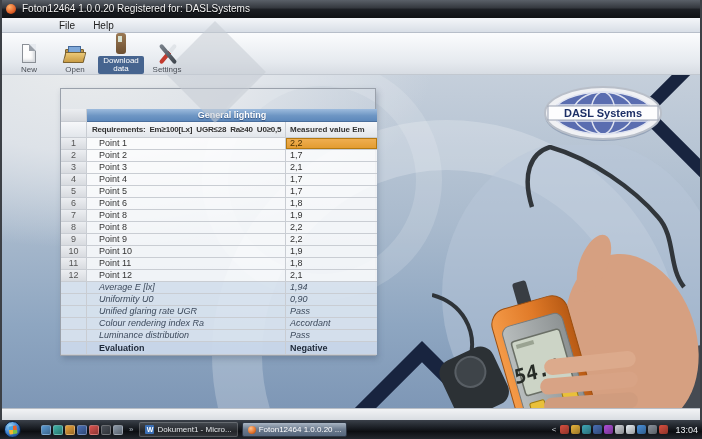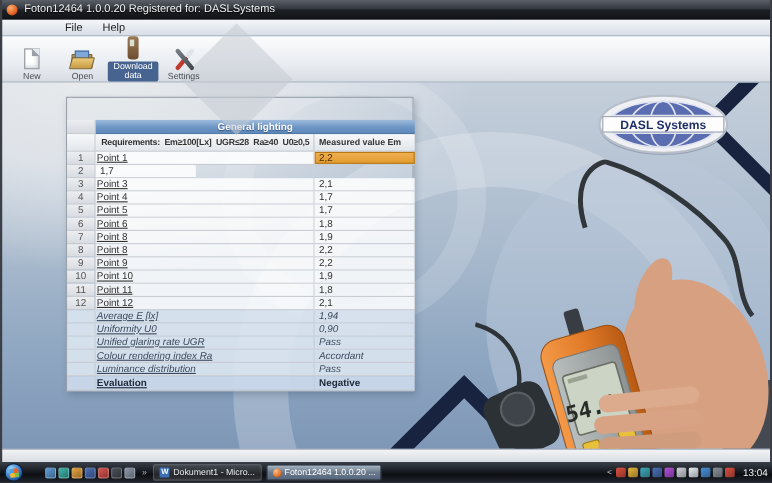--- a/index.html
+++ b/index.html
@@ -80,21 +80,21 @@
   .thead1 .group-h { width:290px; flex:none; text-align:center; color:#fff; font-weight:bold;
     line-height:13px; font-size:9px; text-shadow:0 1px 1px rgba(20,40,80,.6);
     background:linear-gradient(#9dbbdd, #6e96c4 55%, #5d88bb); border-bottom:1px solid #4a6f9d; }
   .thead2 { height:16px; font-weight:bold; }
   .thead2 .cell { background:linear-gradient(#f7f8fa,#e2e6eb); line-height:15px; }
   .req-h { padding-left:5px; font-size:8px; white-space:pre; letter-spacing:-0.2px; }
   .val-h { padding-left:4px; font-size:8px; }
   .point-row { height:12px; }
   .point-row .cell { line-height:11px; background:rgba(255,255,255,.85); }
   .point-row .num, .summary-row .num, .eval-row .num { background:linear-gradient(#eceef1,#d8dbe0); text-align:center; color:#555; }
-  .point-row .label, .summary-row .label, .eval-row .label { padding-left:1px;text-decoration:underline; }
+  .point-row .label, .summary-row .label, .eval-row .label { padding-left:12px; }
   .point-row .value, .summary-row .value, .eval-row .value { padding-left:4px; }
   .value.sel { background:linear-gradient(#f0b054,#e29a2e); box-shadow:inset 0 0 0 1px #b5790f; color:#4a3000; }
   .summary-row { height:12px; font-style:italic; color:#3d4a5c; }
   .summary-row .cell { line-height:11px; background:rgba(219,229,241,.9); }
   .eval-row { height:13px; font-weight:bold; color:#1d2838; }
   .eval-row .cell { line-height:12px; background:rgba(202,216,234,.95); }
 
   
   .statusbar { position:absolute; left:0; top:408px; width:702px; height:12px;
     background:linear-gradient(#f2f3f5,#d9dde2); border-top:1px solid #b8bec6; z-index:30; }
@@ -255,20 +255,21 @@
         <div class="cell col-value val-h">Measured value Em</div>
       </div>
       <div id="points-body">
           <div class="row point-row">
             <div class="cell col-num num">1</div>
             <div class="cell col-label label">Point 1</div>
             <div class="cell col-value value sel">2,2</div>
           </div>
           <div class="row point-row">
             <div class="cell col-num num">2</div>
+            <div class="cell col-label label">Point 2</div>
             <div class="cell col-value value">1,7</div>
           </div>
           <div class="row point-row">
             <div class="cell col-num num">3</div>
             <div class="cell col-label label">Point 3</div>
             <div class="cell col-value value">2,1</div>
           </div>
           <div class="row point-row">
             <div class="cell col-num num">4</div>
             <div class="cell col-label label">Point 4</div>

